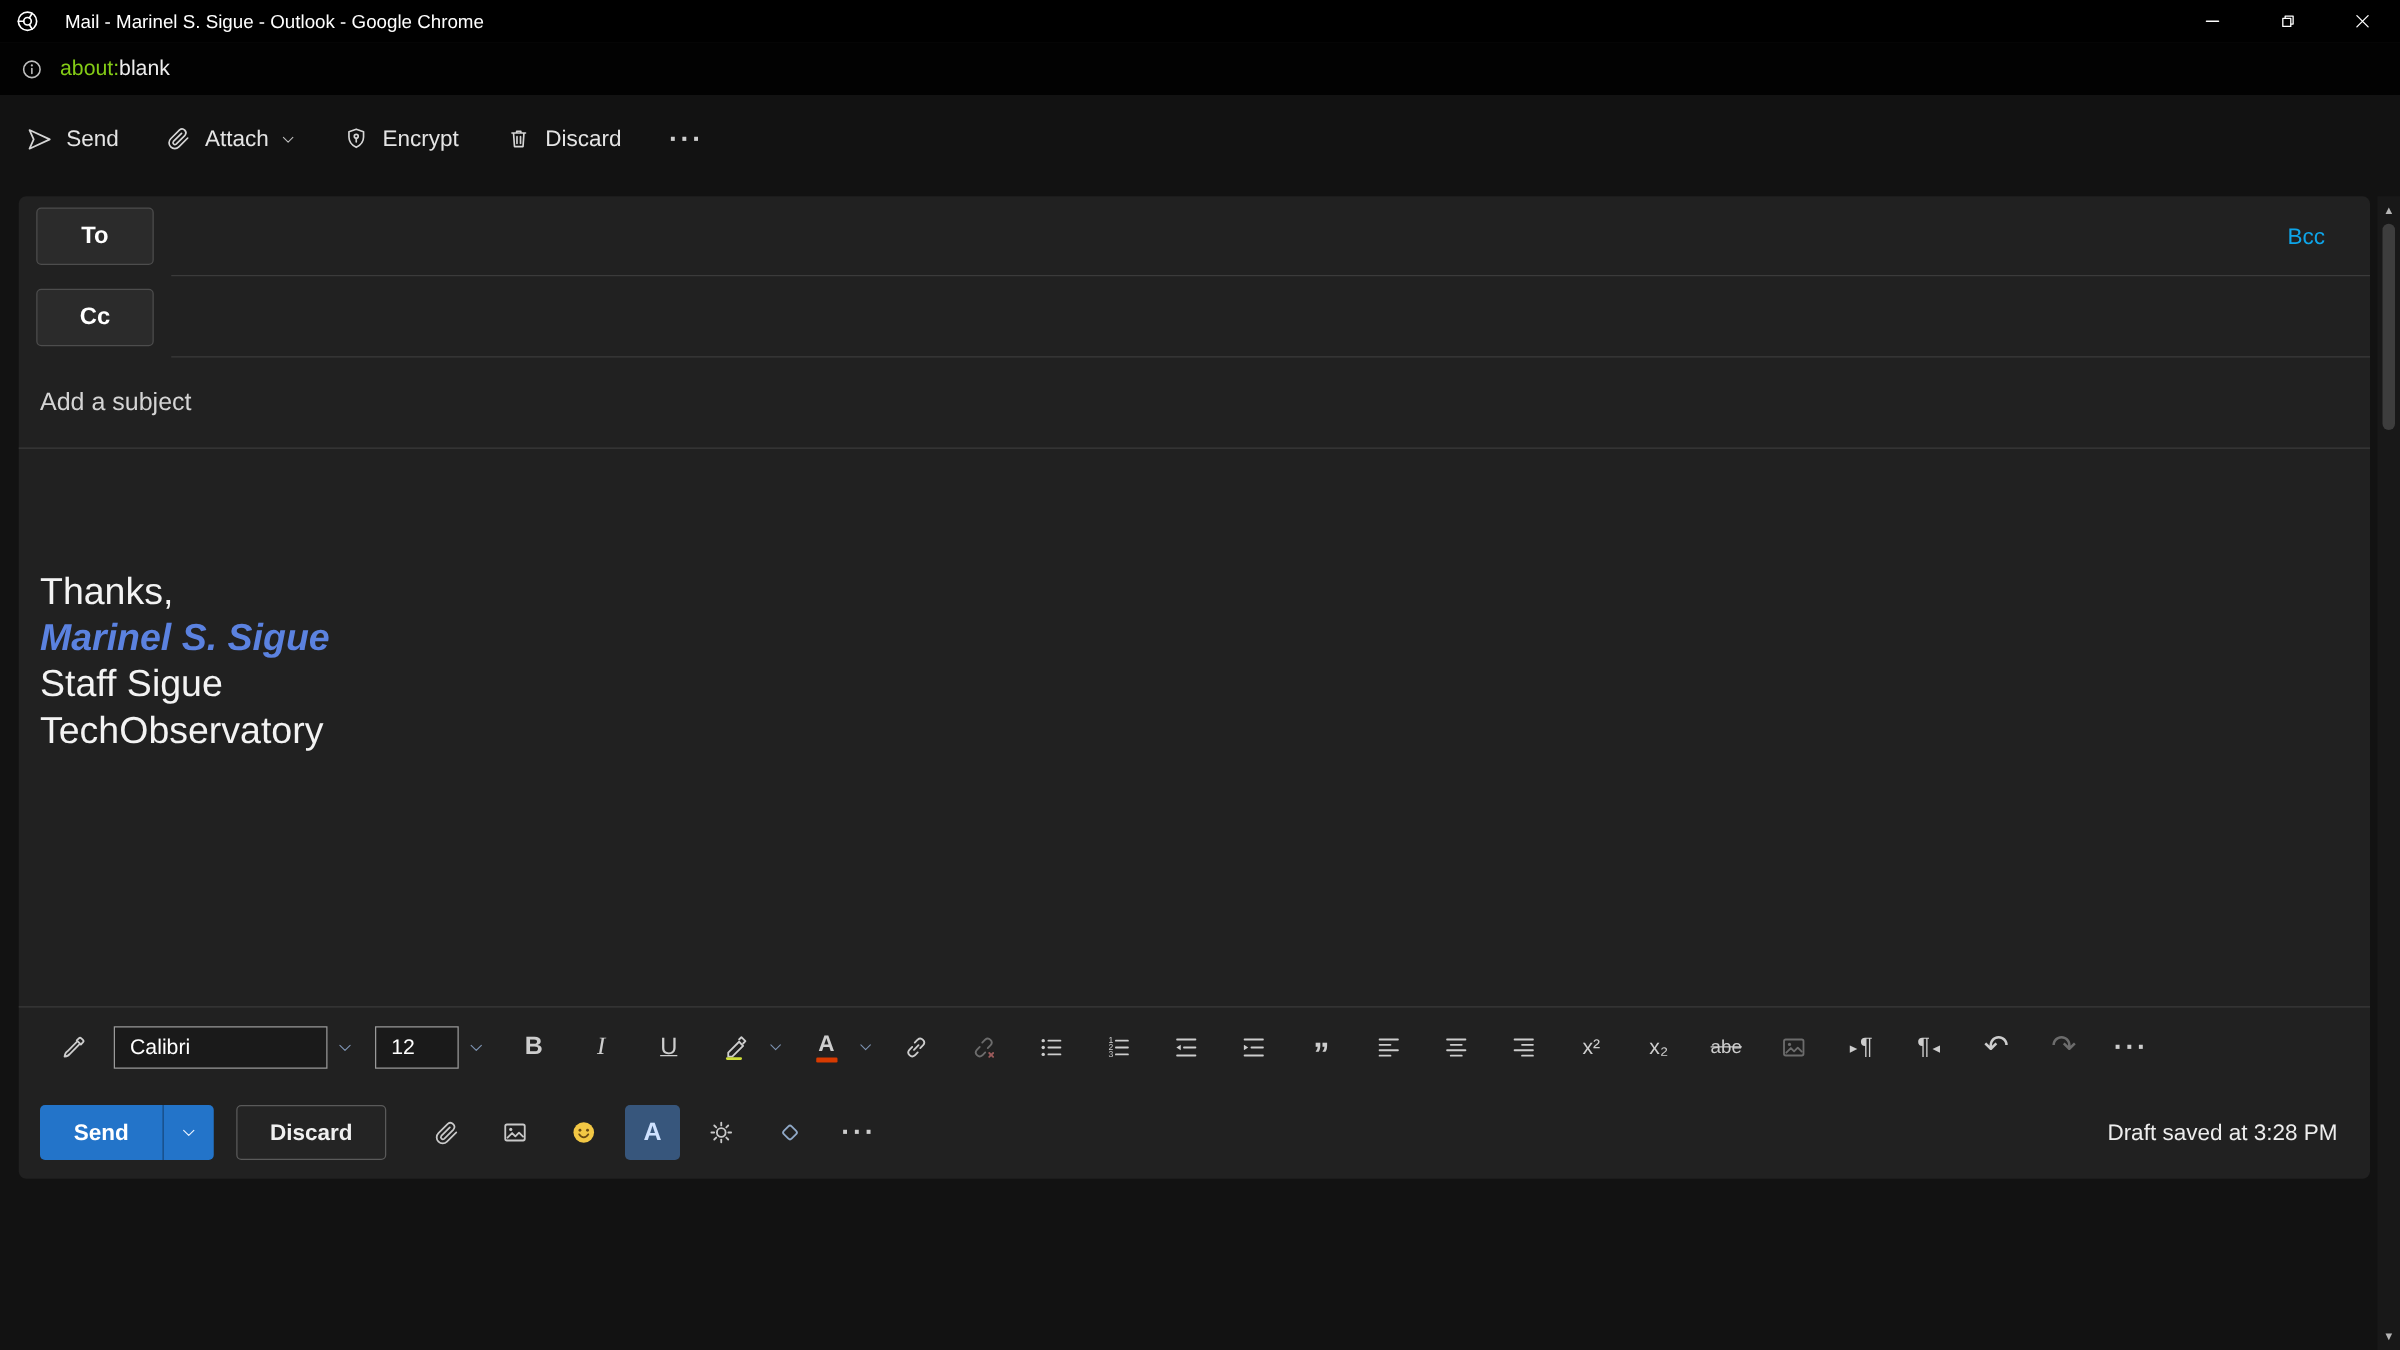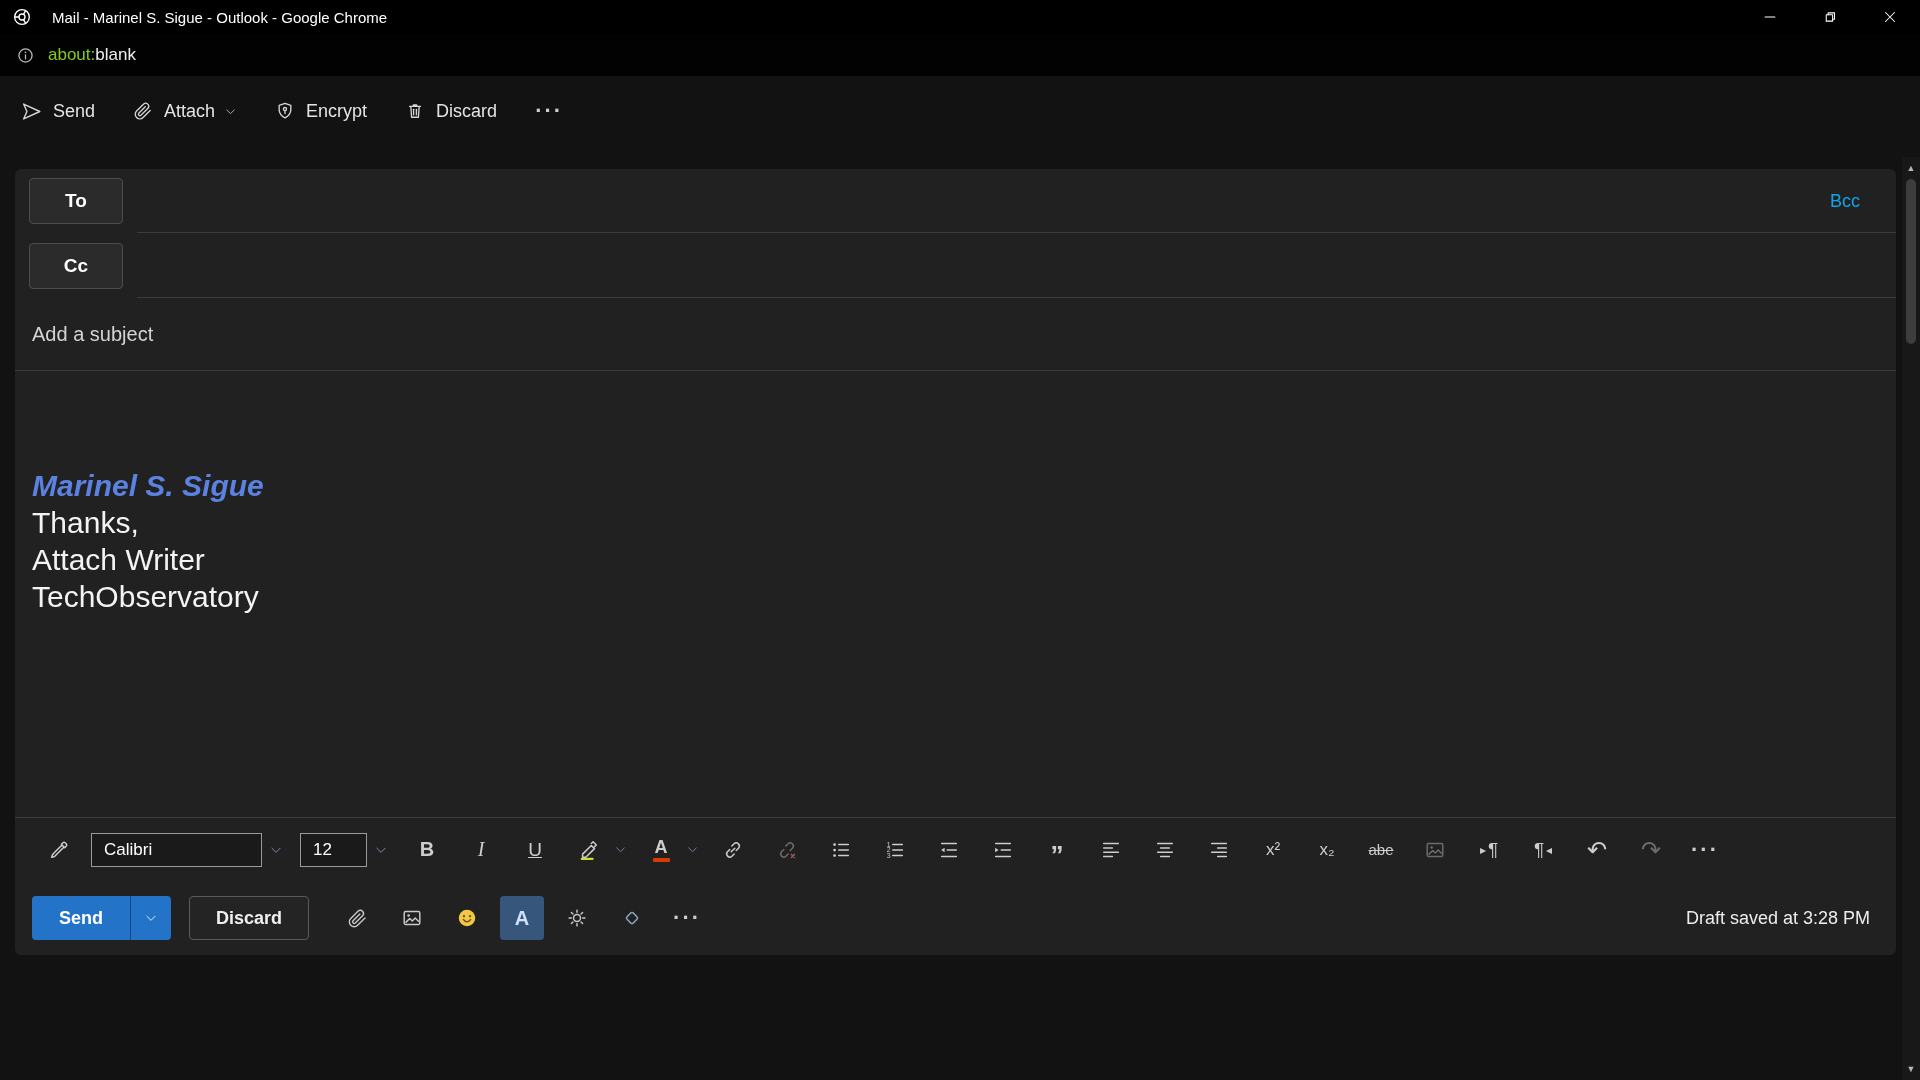--- a/index.html
+++ b/index.html
@@ -40,21 +40,21 @@
 
   
   .compose-toolbar { position: absolute; top: 0; left: 0; height: 70px; display: flex; align-items: center; padding-left: 6px; gap: 8px; }
   .ct-btn { display: flex; align-items: center; gap: 11px; color: #e4e4e4; font-size: 18px; padding: 10px 15px; border-radius: 4px; cursor: pointer; }
   .ct-btn .lbl { color: #e4e4e4; }
   .ct-chevron { color: #bdbdbd; margin-left: -2px; }
   .ellipsis-glyph { font-size: 22px; font-weight: 700; letter-spacing: 2px; color: #cdcdcd; line-height: 1; }
 
   
   .compose-panel {
-    position: absolute; left: 15px; right: 24px; top: 93px; height: 786px;
+    position: absolute; left: 15px; right: 24px; top: 81px; height: 786px;
     background: #212121; border-radius: 6px; display: flex; flex-direction: column;
   }
   .field-row { display: flex; align-items: center; position: relative; padding: 0 36px 0 14px; }
   .row-to { height: 64px; }
   .row-cc { height: 65px; }
   .pill-btn {
     min-width: 94px; height: 46px; background: #2b2b2b; border: 1px solid #4d4d4d;
     border-radius: 4px; color: #fff; font-size: 19px; font-weight: 700;
     display: flex; align-items: center; justify-content: center; cursor: pointer;
     font-family: "Liberation Sans", sans-serif;
@@ -258,23 +258,23 @@
       <input class="recipient-input" style="">
       <div class="divider indented"></div>
     </div>
 
     <div class="row-subject">
       <input class="subject-input" placeholder="Add a subject" style="">
       <div class="divider full"></div>
     </div>
 
     <div class="body-area">
+      <div class="body-line">Thanks,</div>
       <div class="body-line sig-name">Marinel S. Sigue</div>
-      <div class="body-line">Thanks,</div>
-      <div class="body-line">Attach Writer</div>
+      <div class="body-line">Staff Sigue</div>
       <div class="body-line">TechObservatory</div>
     </div>
 
     <div class="format-toolbar">
       <div class="ft-btn">
         <span>
           <svg width="22" height="22" viewBox="0 0 24 24">
             <path class="s" d="M4 20c.3-2.3 1-3.8 2.5-4.7l8.8-8.8 2.2 2.2-8.8 8.8C7.8 19 6.3 19.7 4 20z"></path>
             <path class="s" d="M14.6 5.8l1.8-1.8c.6-.6 1.6-.6 2.2 0l1.4 1.4c.6.6.6 1.6 0 2.2l-1.8 1.8"></path>
           </svg>

